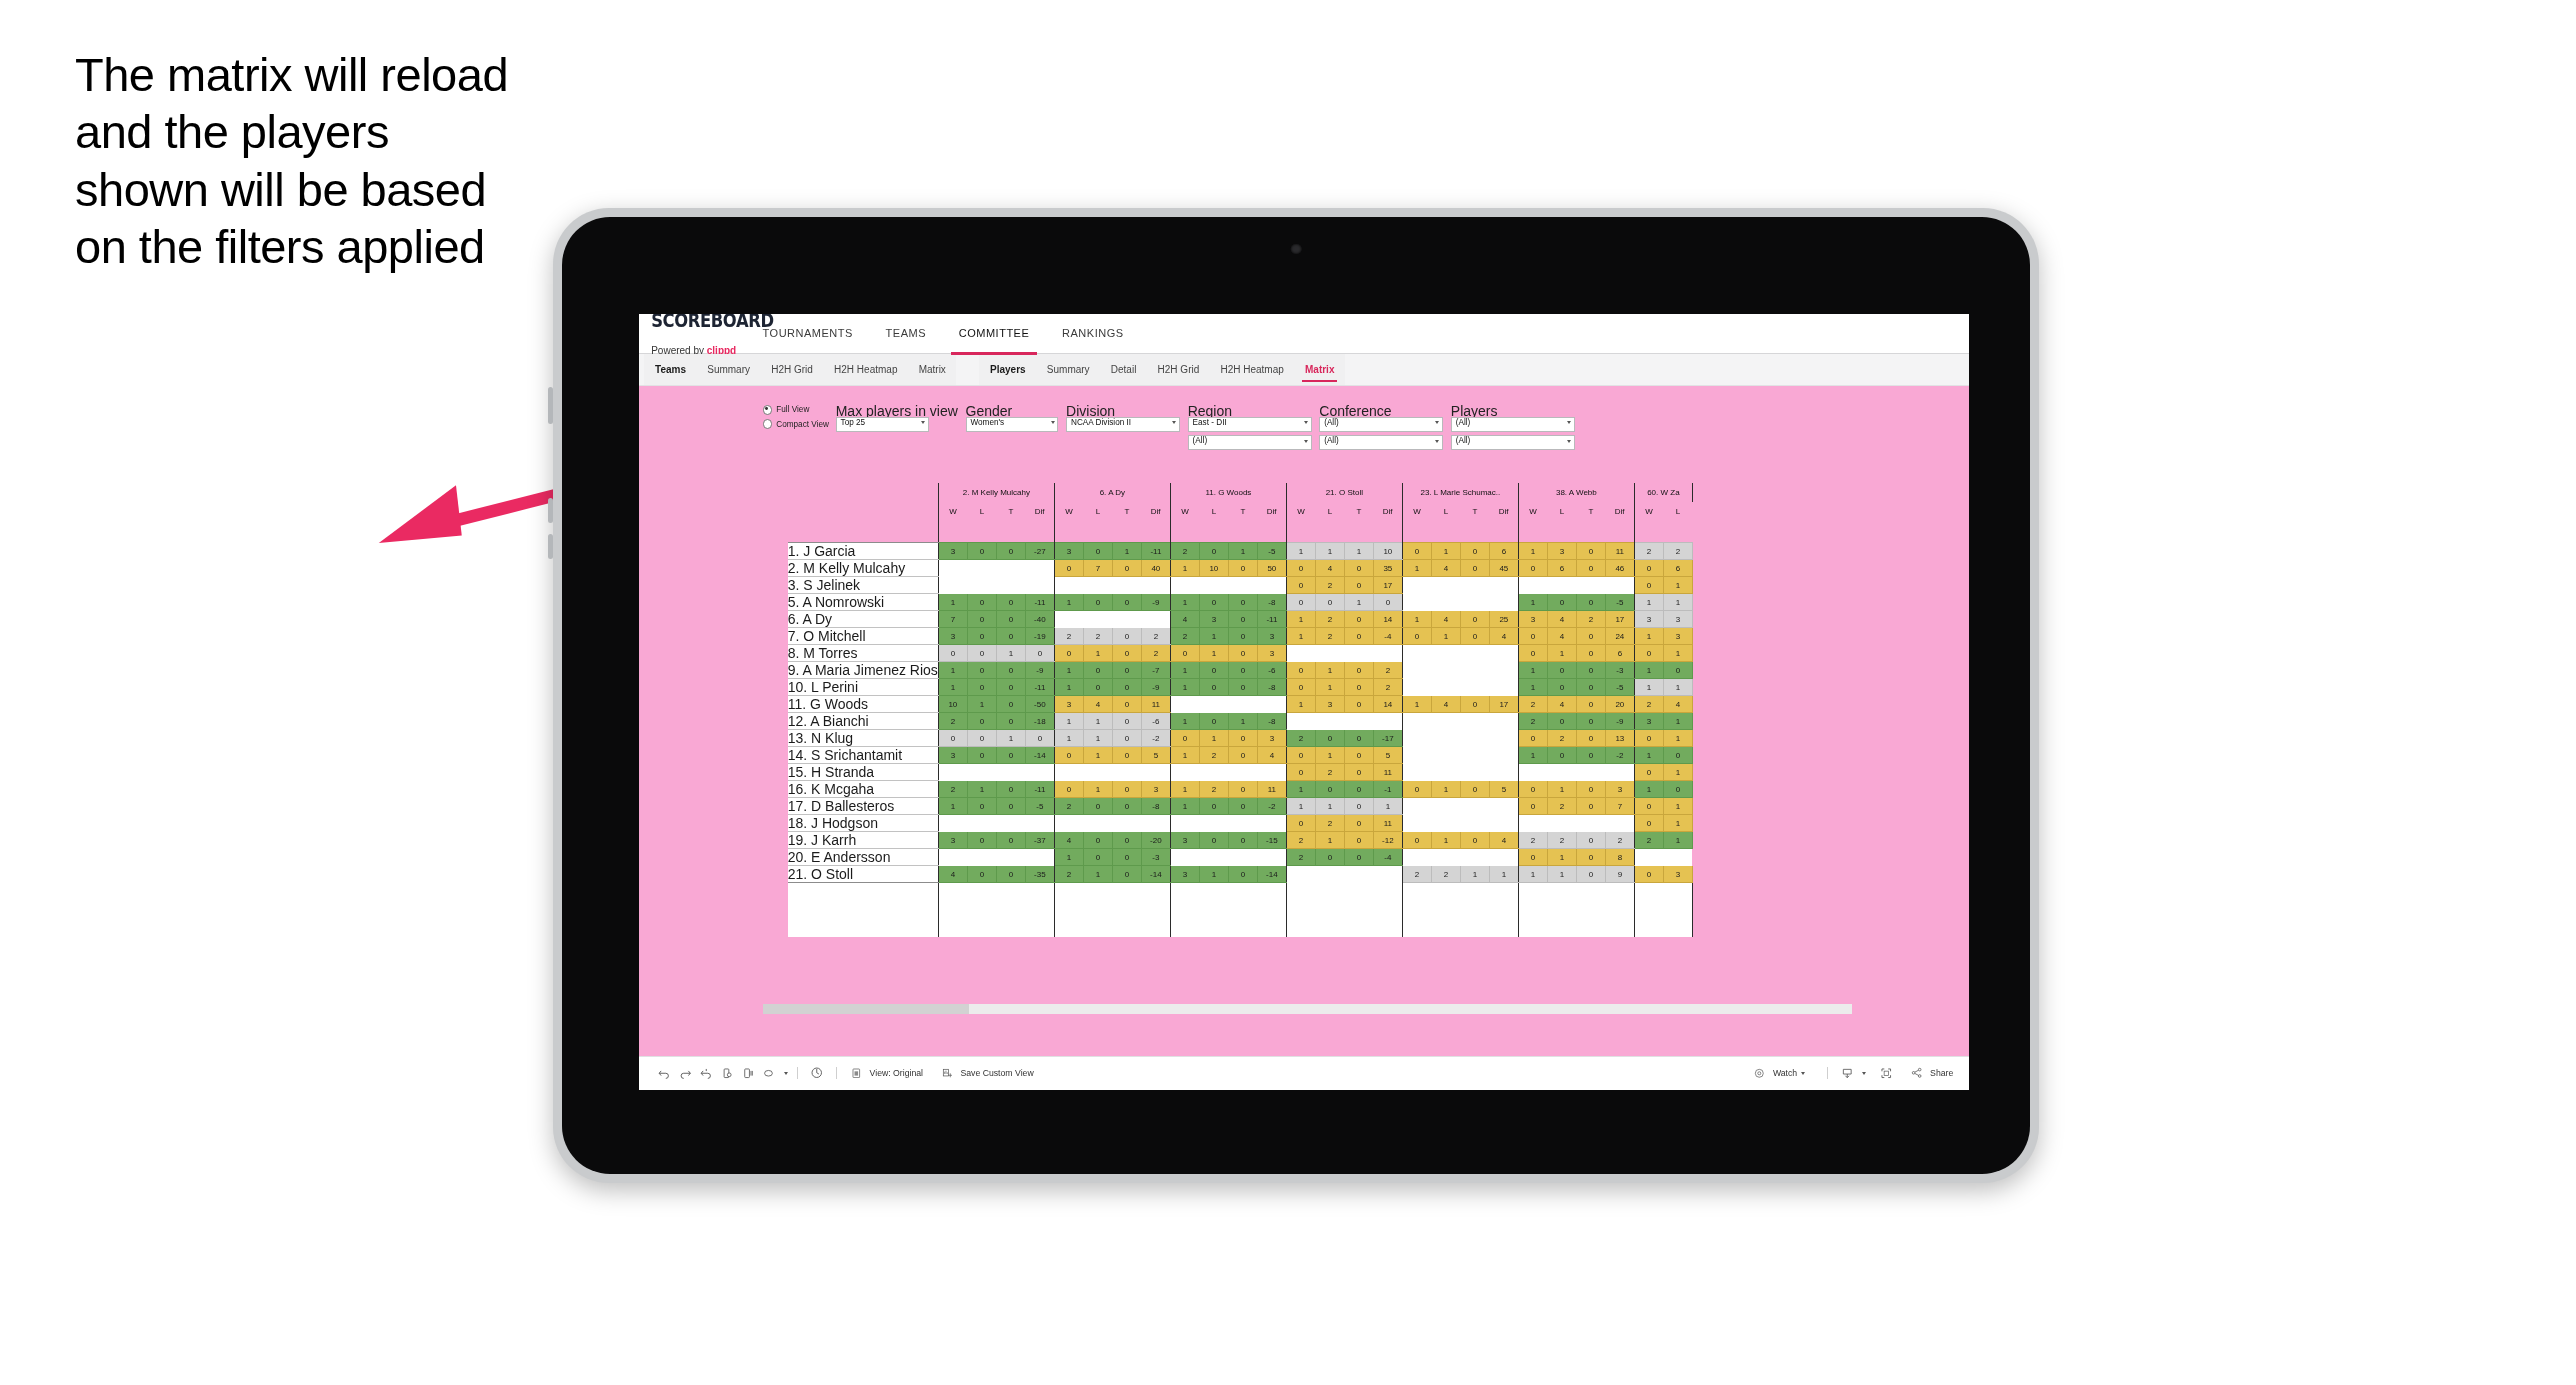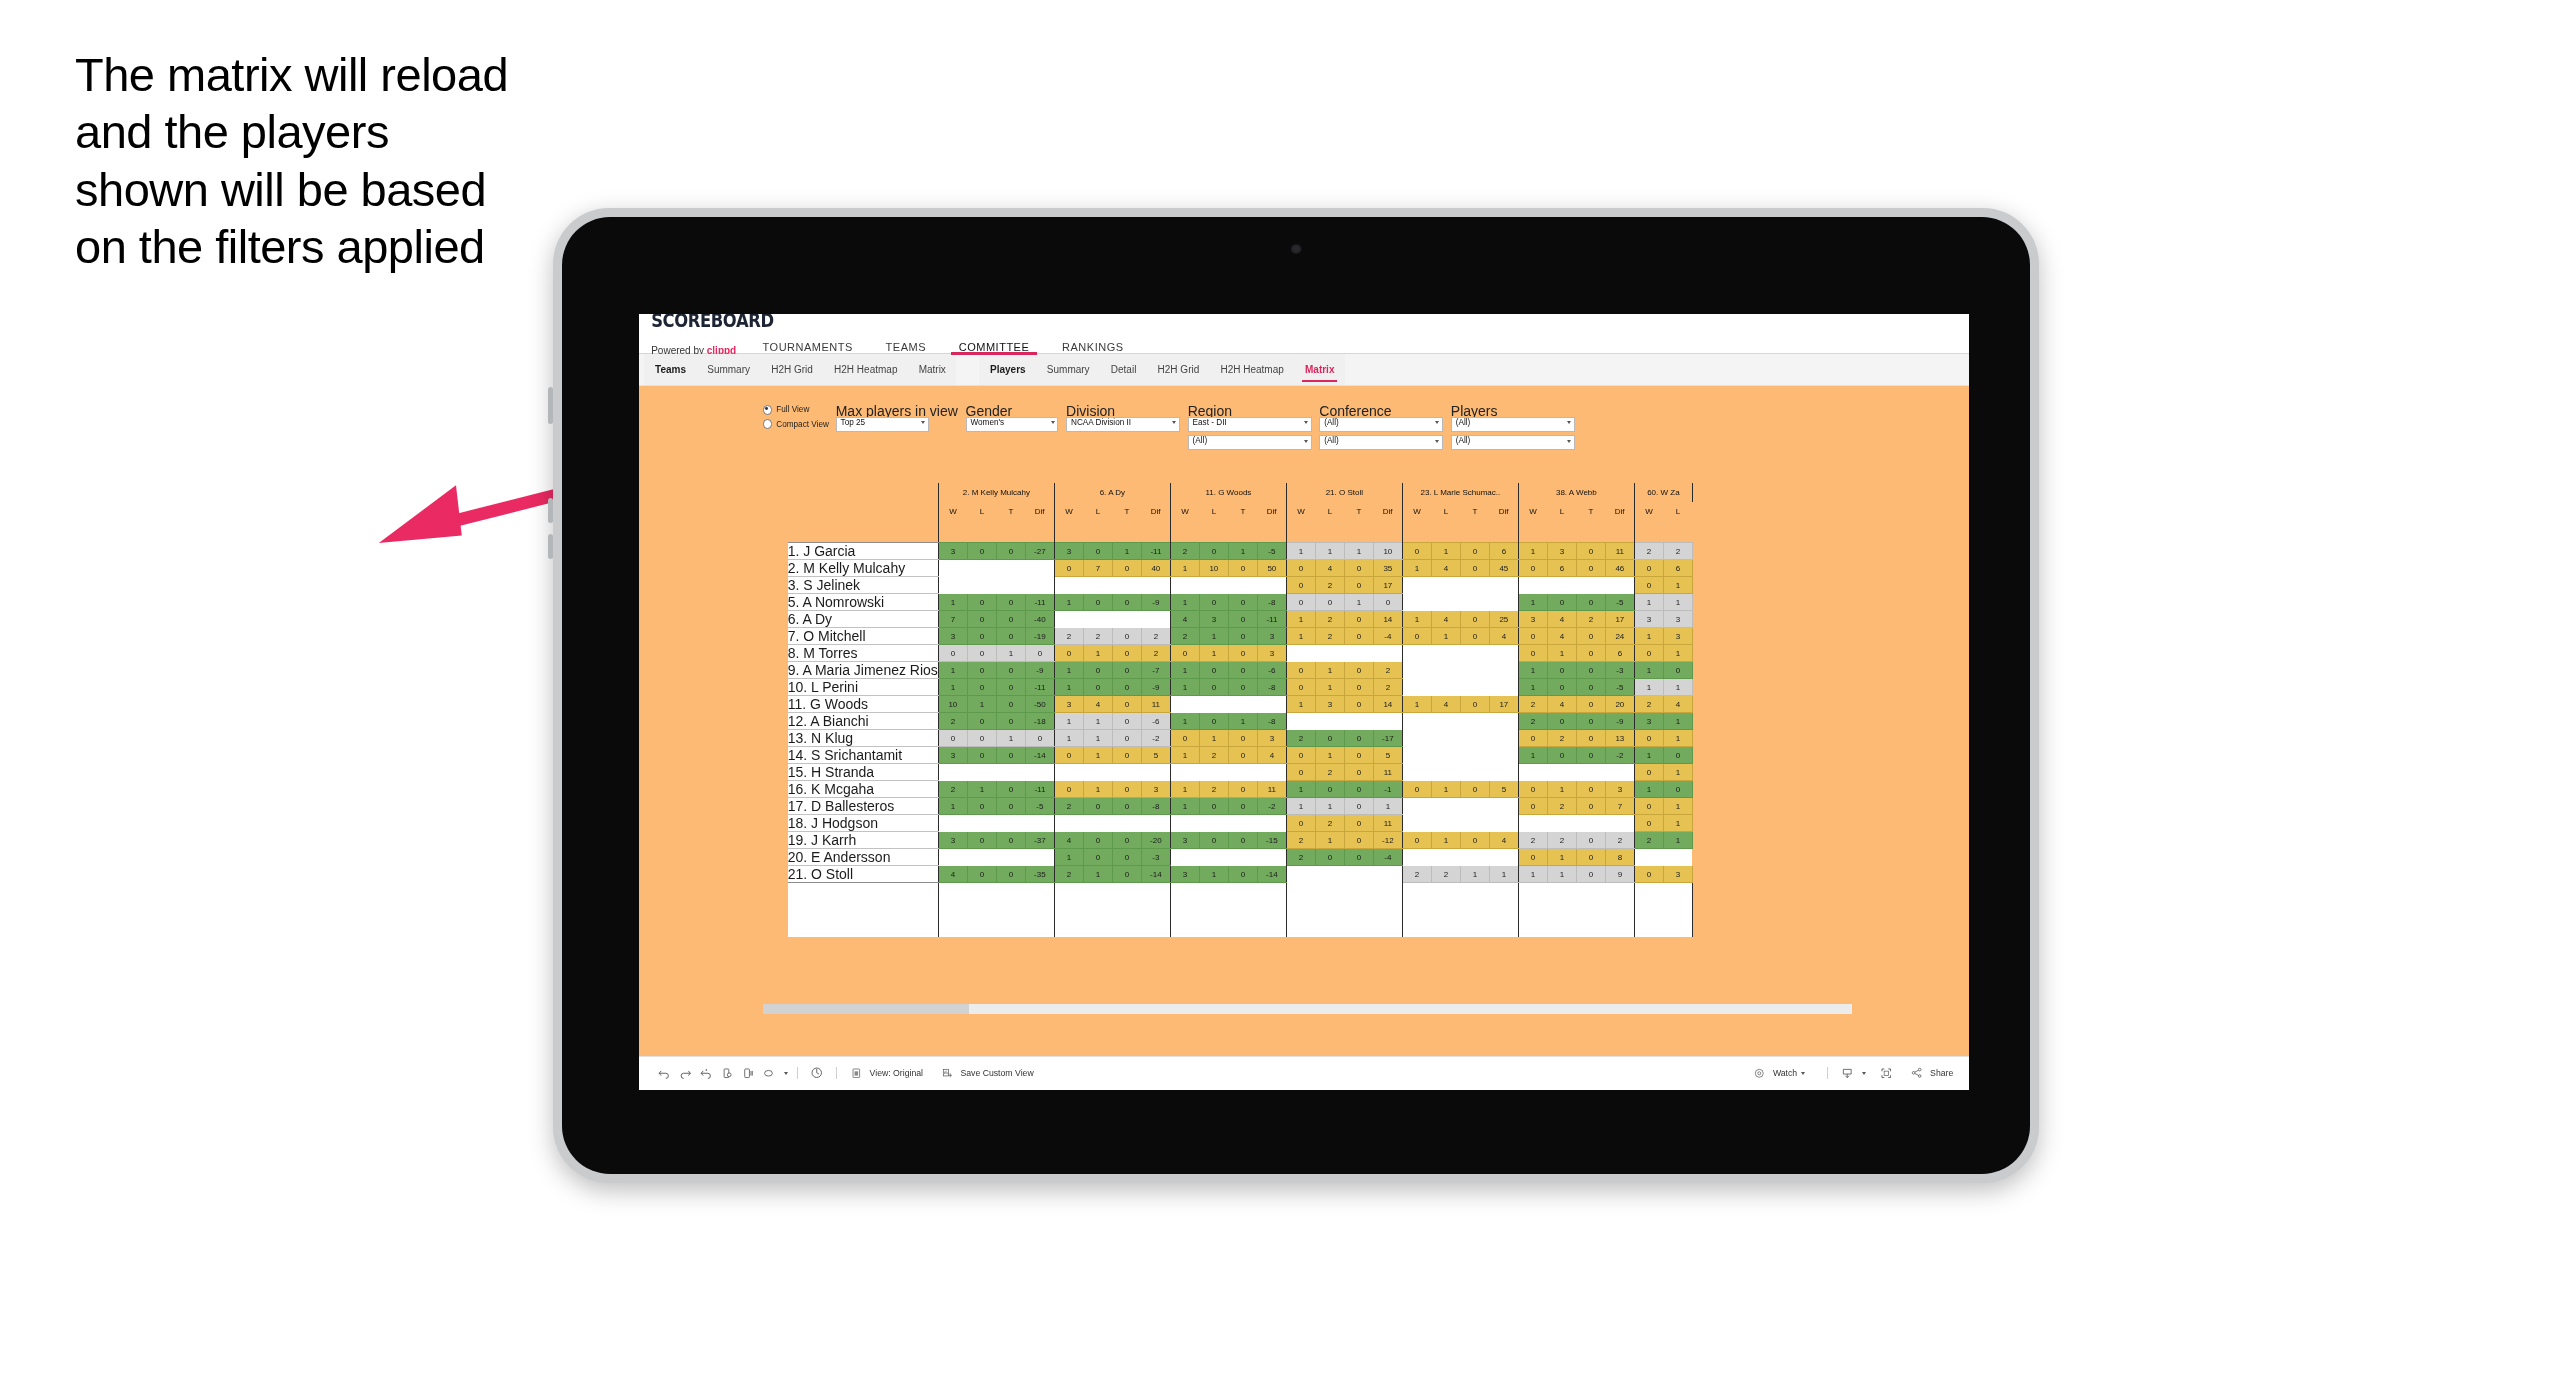--- a/index.html
+++ b/index.html
@@ -21,33 +21,33 @@
   #camdot{position:absolute;left:50%;top:27px;transform:translateX(-50%);width:10.6px;height:10.6px;border-radius:50%;background:#2a2a2d;box-shadow:inset 0 0 2.9px #000;}
 
   
   #app{position:absolute;inset:0;background:#fafafa;display:flex;flex-direction:column;}
   #topbar{height:39px;background:#fff;display:flex;align-items:stretch;border-bottom:1.9px solid #d6d6d8;flex:none;}
   #brand{width:95px;display:flex;flex-direction:column;justify-content:center;padding-left:12.5px;}
   #brand .bname{font-size:16.4px;font-weight:700;color:#1d2433;letter-spacing:-0.4px;font-family:"DejaVu Sans",sans-serif;transform:scaleY(1.15);transform-origin:left center;}
   #brand .bsub{font-size:10px;color:#333;margin-top:15px;}
   #brand .bsub b{color:#e8275f;font-weight:700;}
   .topnav{display:flex;align-items:stretch;}
-  .topnav .tnitem{display:flex;align-items:flex-end;padding:0 16.4px;font-size:11px;color:#3a3a3a;letter-spacing:0.5px;position:relative;white-space:nowrap;}
+  .topnav .tnitem{display:flex;align-items:center;padding:0 16.4px;font-size:11px;color:#3a3a3a;letter-spacing:0.5px;position:relative;white-space:nowrap;}
   .topnav .tnitem.active{color:#111;}
   .topnav .tnitem.active:after{content:"";position:absolute;left:8.7px;right:8.7px;bottom:-1.9px;height:2.9px;background:#d8275c;}
 
   #subbar{height:31px;background:#f4f4f5;display:flex;align-items:stretch;border-bottom:1px solid #e2e2e4;flex:none;padding-left:5.8px;}
   .subgrp{display:flex;align-items:stretch;background:#f0f0f1;}
   .subgrp + .subgrp{margin-left:23px;}
   .subitem{display:flex;align-items:center;padding:0 10.6px;font-size:10px;color:#444;white-space:nowrap;position:relative;}
   .subitem.head{font-weight:700;color:#1b1b1b;}
   .subitem.active{color:#d8275c;font-weight:700;}
   .subitem.active:after{content:"";position:absolute;left:7.7px;right:7.7px;bottom:2.9px;height:1.9px;background:#d8275c;}
 
-  #sheet{flex:1;background:#fdba74;position:relative;overflow:hidden;}
+  #sheet{flex:1;background:#f9a8d4;position:relative;overflow:hidden;}
 
   
   #filters{position:absolute;left:124px;top:17.4px;display:flex;align-items:flex-start;gap:0;}
   .radios{width:73px;padding-top:1.9px;}
   .radio{display:flex;align-items:center;font-size:8.2px;color:#222;margin-bottom:4.8px;}
   .radio .dot{width:7.7px;height:7.7px;border-radius:50%;border:1px solid #777;margin-right:3.9px;background:#fff;position:relative;flex:none;}
   .radio.on .dot:after{content:"";position:absolute;left:1.4px;top:1.4px;width:2.9px;height:2.9px;border-radius:50%;background:#333;}
   .fgroup{margin-right:7.7px;}
   .flabel{font-size:14px;color:#222;margin-bottom:2.9px;height:10.6px;}
   .fsel{width:87px;height:13.5px;border:1px solid #b9b9bb;background:#fff;display:flex;font-size:8.2px;color:#111;padding-left:3.9px;position:relative;margin-bottom:2.9px;}

